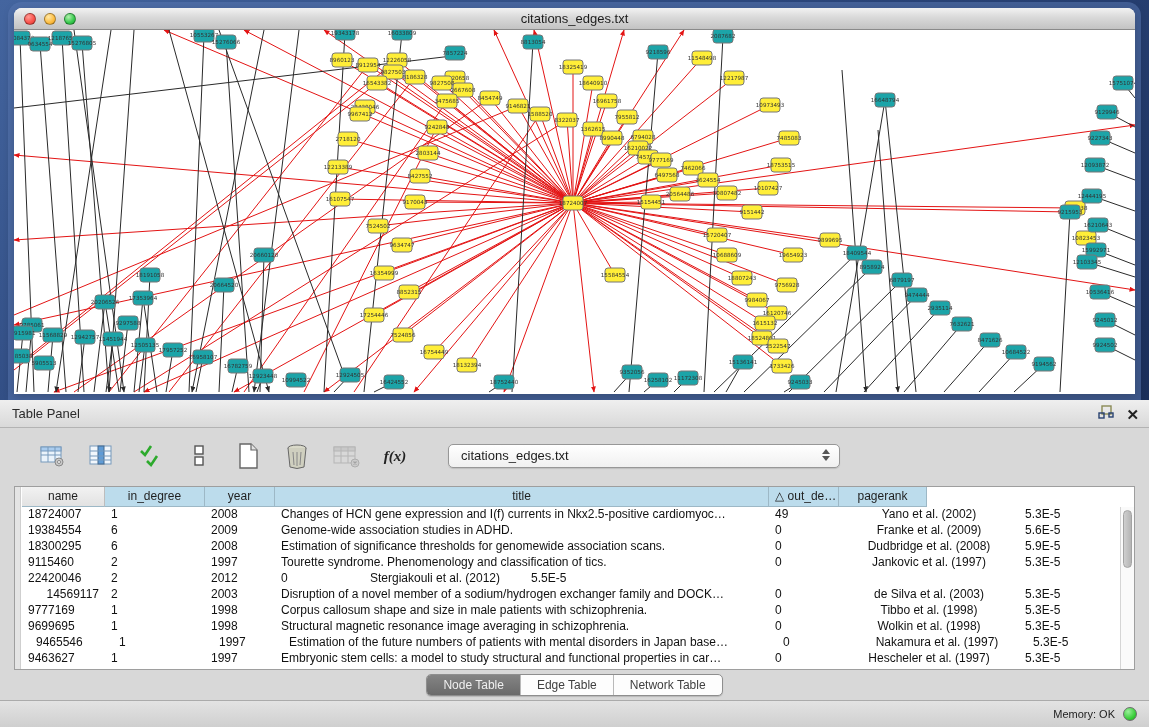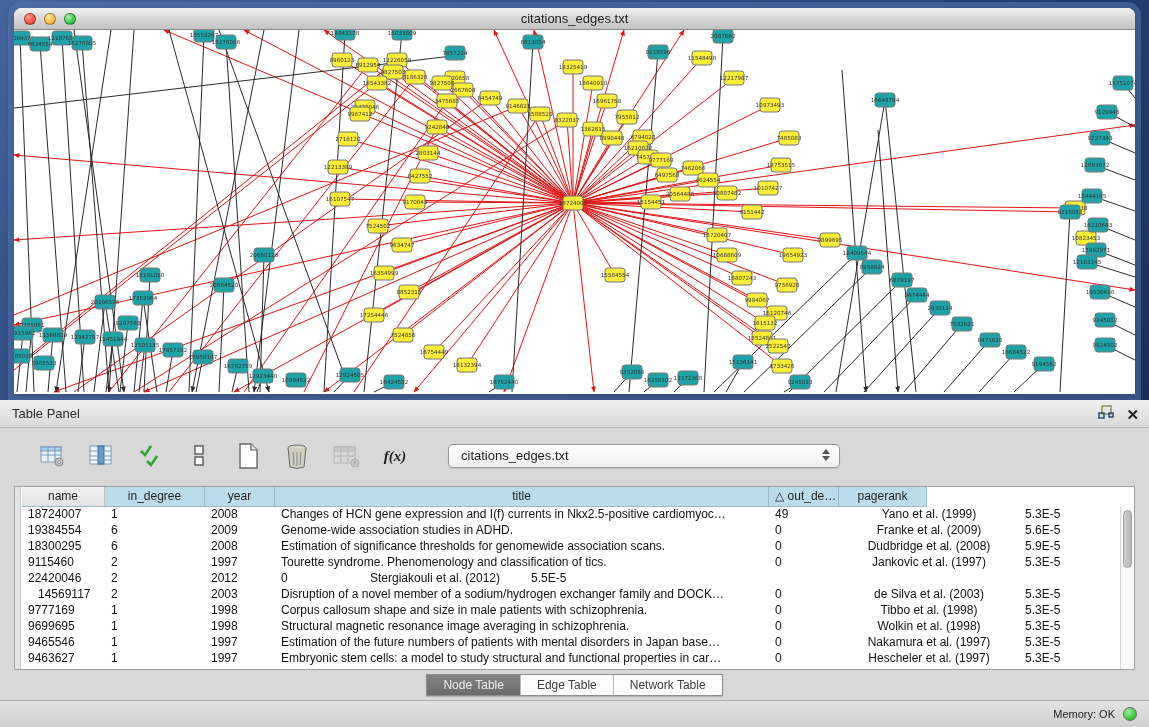--- a/index.html
+++ b/index.html
@@ -60,21 +60,21 @@
   .tbody { position:absolute; left:7px; top:20px; right:14px; }
   .trow { display:flex; height:16px; }
   .tcell { height:16px; font-size:12px; color:#111; line-height:15px; padding:0 6px;
     overflow:hidden; white-space:nowrap; }
   .vscroll { position:absolute; right:0; top:20px; bottom:0; width:14px; background:#fafafa; border-left:1px solid #d5d5d5; }
   .vthumb { position:absolute; left:2px; top:3px; width:9px; height:58px; border-radius:5px;
     background:linear-gradient(90deg,#cfcfcf,#b5b5b5); border:1px solid #a3a3a3; }
 
   .tab-bar { position:absolute; left:0; top:272px; width:1149px; height:26px;
     display:flex; justify-content:center; align-items:center; }
-  .segmented { display:flex; border:1px solid #8e8e8e; border-radius:0; overflow:hidden;
+  .segmented { display:flex; border:1px solid #8e8e8e; border-radius:5px; overflow:hidden;
     background:#fdfdfd; box-shadow:0 1px 1px rgba(0,0,0,.15); }
   .seg { padding:3px 16px; font-size:12px; color:#404040; border-right:1px solid #b9b9b9; }
   .seg:last-child { border-right:none; }
   .seg.selected { background:linear-gradient(#848484,#6a6a6a); color:#f0f0f0; }
 
   .status-bar { position:absolute; left:0; top:300px; width:1149px; height:27px;
     background:linear-gradient(#e3e3e3,#cfcfcf); border-top:1px solid #ababab; }
   .mem { position:absolute; right:34px; top:0; line-height:26px; font-size:11px; color:#222; }
   .mem-dot { position:absolute; right:12px; top:6px; width:14px; height:14px; border-radius:50%;
     background:radial-gradient(circle at 35% 30%, #9af09a, #35cc35 65%, #22a322); border:1px solid #6d6d6d; }
@@ -901,21 +901,21 @@
           <div class="hcell" style="width: 70px; text-align: left;">△ out_de…</div>
           <div class="hcell" style="width: 88px; text-align: center;">pagerank</div>
         </div>
       <div class="tbody">
           <div class="trow">
             <div class="tcell" style="width: 83px; text-align: left;">18724007</div>
             <div class="tcell" style="width: 100px; text-align: left;">1</div>
             <div class="tcell" style="width: 70px; text-align: left;">2008</div>
             <div class="tcell" style="width: 494px; text-align: left;">Changes of HCN gene expression and I(f) currents in Nkx2.5-positive cardiomyoc…</div>
             <div class="tcell" style="width: 70px; text-align: left;">49</div>
-            <div class="tcell" style="width: 180px; text-align: center;">Yano et al. (1999)</div>
+            <div class="tcell" style="width: 180px; text-align: center;">Yano et al. (2002)</div>
             <div class="tcell" style="width: 88px; text-align: left;">5.3E-5</div>
           </div>
           <div class="trow">
             <div class="tcell" style="width: 83px; text-align: left;">19384554</div>
             <div class="tcell" style="width: 100px; text-align: left;">6</div>
             <div class="tcell" style="width: 70px; text-align: left;">2009</div>
             <div class="tcell" style="width: 494px; text-align: left;">Genome-wide association studies in ADHD.</div>
             <div class="tcell" style="width: 70px; text-align: left;">0</div>
             <div class="tcell" style="width: 180px; text-align: center;">Franke et al. (2009)</div>
             <div class="tcell" style="width: 88px; text-align: left;">5.6E-5</div>
@@ -940,21 +940,21 @@
           </div>
           <div class="trow">
             <div class="tcell" style="width: 83px; text-align: left;">22420046</div>
             <div class="tcell" style="width: 100px; text-align: left;">2</div>
             <div class="tcell" style="width: 70px; text-align: left;">2012</div>
             <div class="tcell" style="width: 70px; text-align: left;">0</div>
             <div class="tcell" style="width: 180px; text-align: center;">Stergiakouli et al. (2012)</div>
             <div class="tcell" style="width: 88px; text-align: left;">5.5E-5</div>
           </div>
           <div class="trow">
-            <div class="tcell" style="width: 83px; text-align: left; padding-left: 16px;">14569117</div>
+            <div class="tcell" style="width: 83px; text-align: right; padding-left: 16px;">14569117</div>
             <div class="tcell" style="width: 100px; text-align: left;">2</div>
             <div class="tcell" style="width: 70px; text-align: left;">2003</div>
             <div class="tcell" style="width: 494px; text-align: left;">Disruption of a novel member of a sodium/hydrogen exchanger family and DOCK…</div>
             <div class="tcell" style="width: 70px; text-align: left;">0</div>
             <div class="tcell" style="width: 180px; text-align: center;">de Silva et al. (2003)</div>
             <div class="tcell" style="width: 88px; text-align: left;">5.3E-5</div>
           </div>
           <div class="trow">
             <div class="tcell" style="width: 83px; text-align: left;">9777169</div>
             <div class="tcell" style="width: 100px; text-align: left;">1</div>
@@ -967,21 +967,21 @@
           <div class="trow">
             <div class="tcell" style="width: 83px; text-align: left;">9699695</div>
             <div class="tcell" style="width: 100px; text-align: left;">1</div>
             <div class="tcell" style="width: 70px; text-align: left;">1998</div>
             <div class="tcell" style="width: 494px; text-align: left;">Structural magnetic resonance image averaging in schizophrenia.</div>
             <div class="tcell" style="width: 70px; text-align: left;">0</div>
             <div class="tcell" style="width: 180px; text-align: center;">Wolkin et al. (1998)</div>
             <div class="tcell" style="width: 88px; text-align: left;">5.3E-5</div>
           </div>
           <div class="trow">
-            <div class="tcell" style="width: 83px; text-align: left;">9465546</div>
+            <div class="tcell" style="width: 83px; text-align: left; margin-left: 8px;">9465546</div>
             <div class="tcell" style="width: 100px; text-align: left;">1</div>
             <div class="tcell" style="width: 70px; text-align: left;">1997</div>
             <div class="tcell" style="width: 494px; text-align: left;">Estimation of the future numbers of patients with mental disorders in Japan base…</div>
             <div class="tcell" style="width: 70px; text-align: left;">0</div>
             <div class="tcell" style="width: 180px; text-align: center;">Nakamura et al. (1997)</div>
             <div class="tcell" style="width: 88px; text-align: left;">5.3E-5</div>
           </div>
           <div class="trow">
             <div class="tcell" style="width: 83px; text-align: left;">9463627</div>
             <div class="tcell" style="width: 100px; text-align: left;">1</div>

